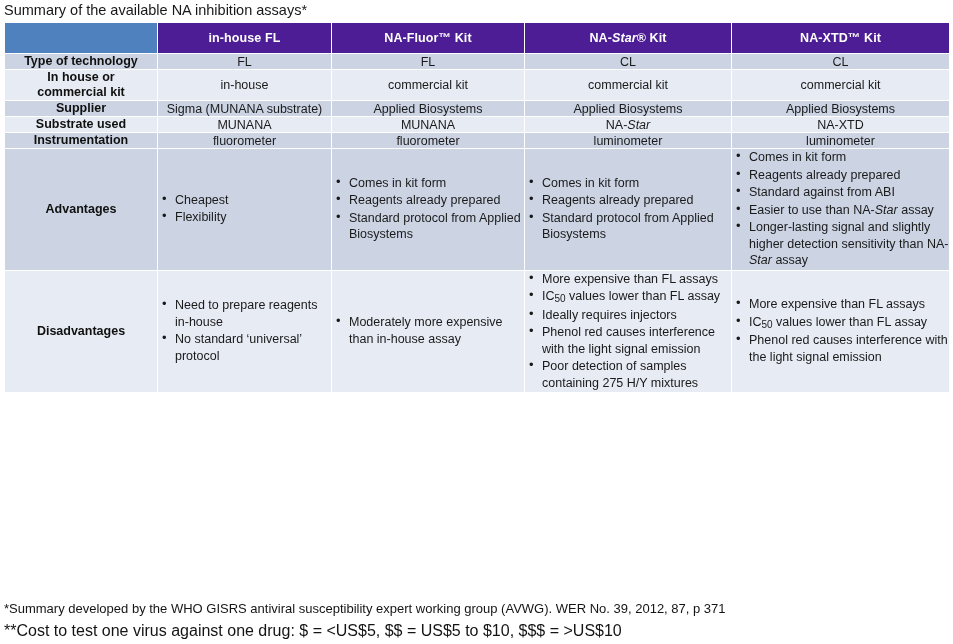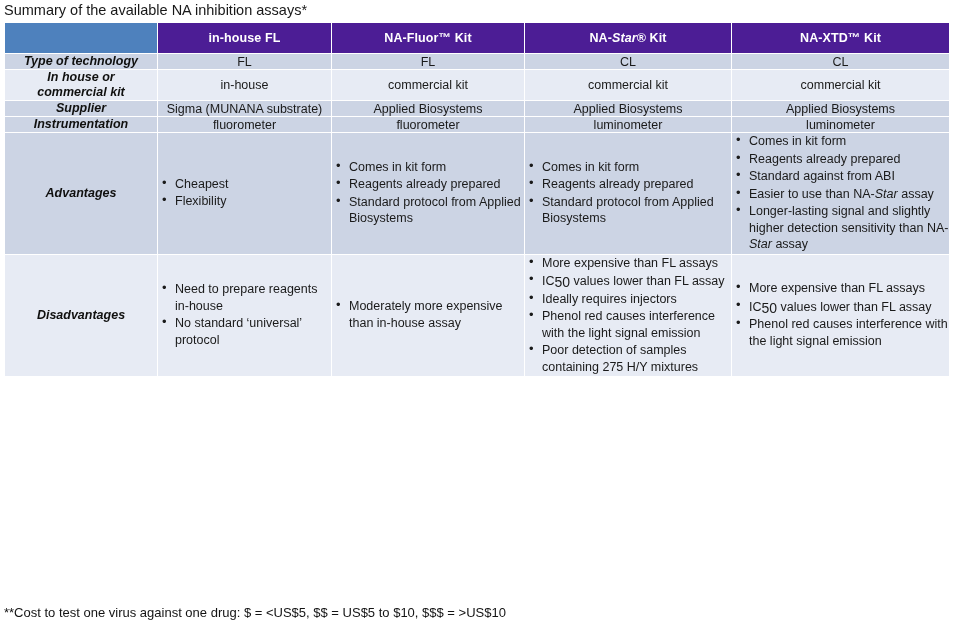--- a/index.html
+++ b/index.html
@@ -58,21 +58,20 @@
     height: 30px;
     text-align: center;
     letter-spacing: 0.1px;
   }
   thead th.corner {
     background: #4e81bd;
   }
 
   td.rowlabel {
     font-weight: bold;
-    font-style: italic;
     text-align: center;
     font-size: 12.5px;
     line-height: 15px;
     padding: 4px 6px;
     color: #10100f;
   }
   td.cell {
     text-align: center;
     color: #1a1a1a;
     padding: 4px 5px;
@@ -99,36 +98,36 @@
     color: #1a1a1a;
   }
   td.listcell li::before {
     content: "\2022";
     position: absolute;
     left: -13px;
     top: -1px;
     font-size: 13px;
     color: #1a1a1a;
   }
-  sub { font-size: 14px; vertical-align: baseline; position: relative; top: 2px; }
+  sub { font-size: 10px; vertical-align: baseline; position: relative; top: 2px; }
 
   .footnotes {
     position: absolute;
     left: 4px;
     top: 600px;
     width: 945px;
   }
   .footnote-1 {
     font-size: 13px;
     line-height: 18px;
     color: #141414;
     white-space: nowrap;
   }
   .footnote-2 {
-    font-size: 13px;
+    font-size: 16px;
     line-height: 17px;
     color: #141414;
     margin-top: 4px;
     white-space: nowrap;
   }
 </style>
 </head>
 <body>
 
 <div class="page">
@@ -167,20 +166,27 @@
           <td class="cell">commercial kit</td>
           <td class="cell">commercial kit</td>
         </tr>
         <tr class="band-a">
           <td class="rowlabel">Supplier</td>
           <td class="cell">Sigma (MUNANA substrate)</td>
           <td class="cell">Applied Biosystems</td>
           <td class="cell">Applied Biosystems</td>
           <td class="cell">Applied Biosystems</td>
         </tr>
+        <tr class="band-b">
+          <td class="rowlabel">Substrate used</td>
+          <td class="cell">MUNANA</td>
+          <td class="cell">MUNANA</td>
+          <td class="cell">NA-<i>Star</i></td>
+          <td class="cell">NA-XTD</td>
+        </tr>
         <tr class="band-a">
           <td class="rowlabel">Instrumentation</td>
           <td class="cell">fluorometer</td>
           <td class="cell">fluorometer</td>
           <td class="cell">luminometer</td>
           <td class="cell">luminometer</td>
         </tr>
         <tr class="band-a">
           <td class="rowlabel">Advantages</td>
           <td class="cell listcell">
@@ -240,16 +246,17 @@
               <li>More expensive than FL assays</li>
               <li>IC<sub>50</sub> values lower than FL assay</li>
               <li>Phenol red causes interference with the light signal emission</li>
             </ul>
           </td>
         </tr>
       </tbody>
   </table>
 
   <div class="footnotes">
+    <div class="footnote-1">*Summary developed by the WHO GISRS antiviral susceptibility expert working group (AVWG). WER No. 39, 2012, 87, p 371</div>
     <div class="footnote-2">**Cost to test one virus against one drug: $ = &lt;US$5, $$ = US$5 to $10, $$$ = &gt;US$10</div>
   </div>
 
 </div>
 
 </body></html>

